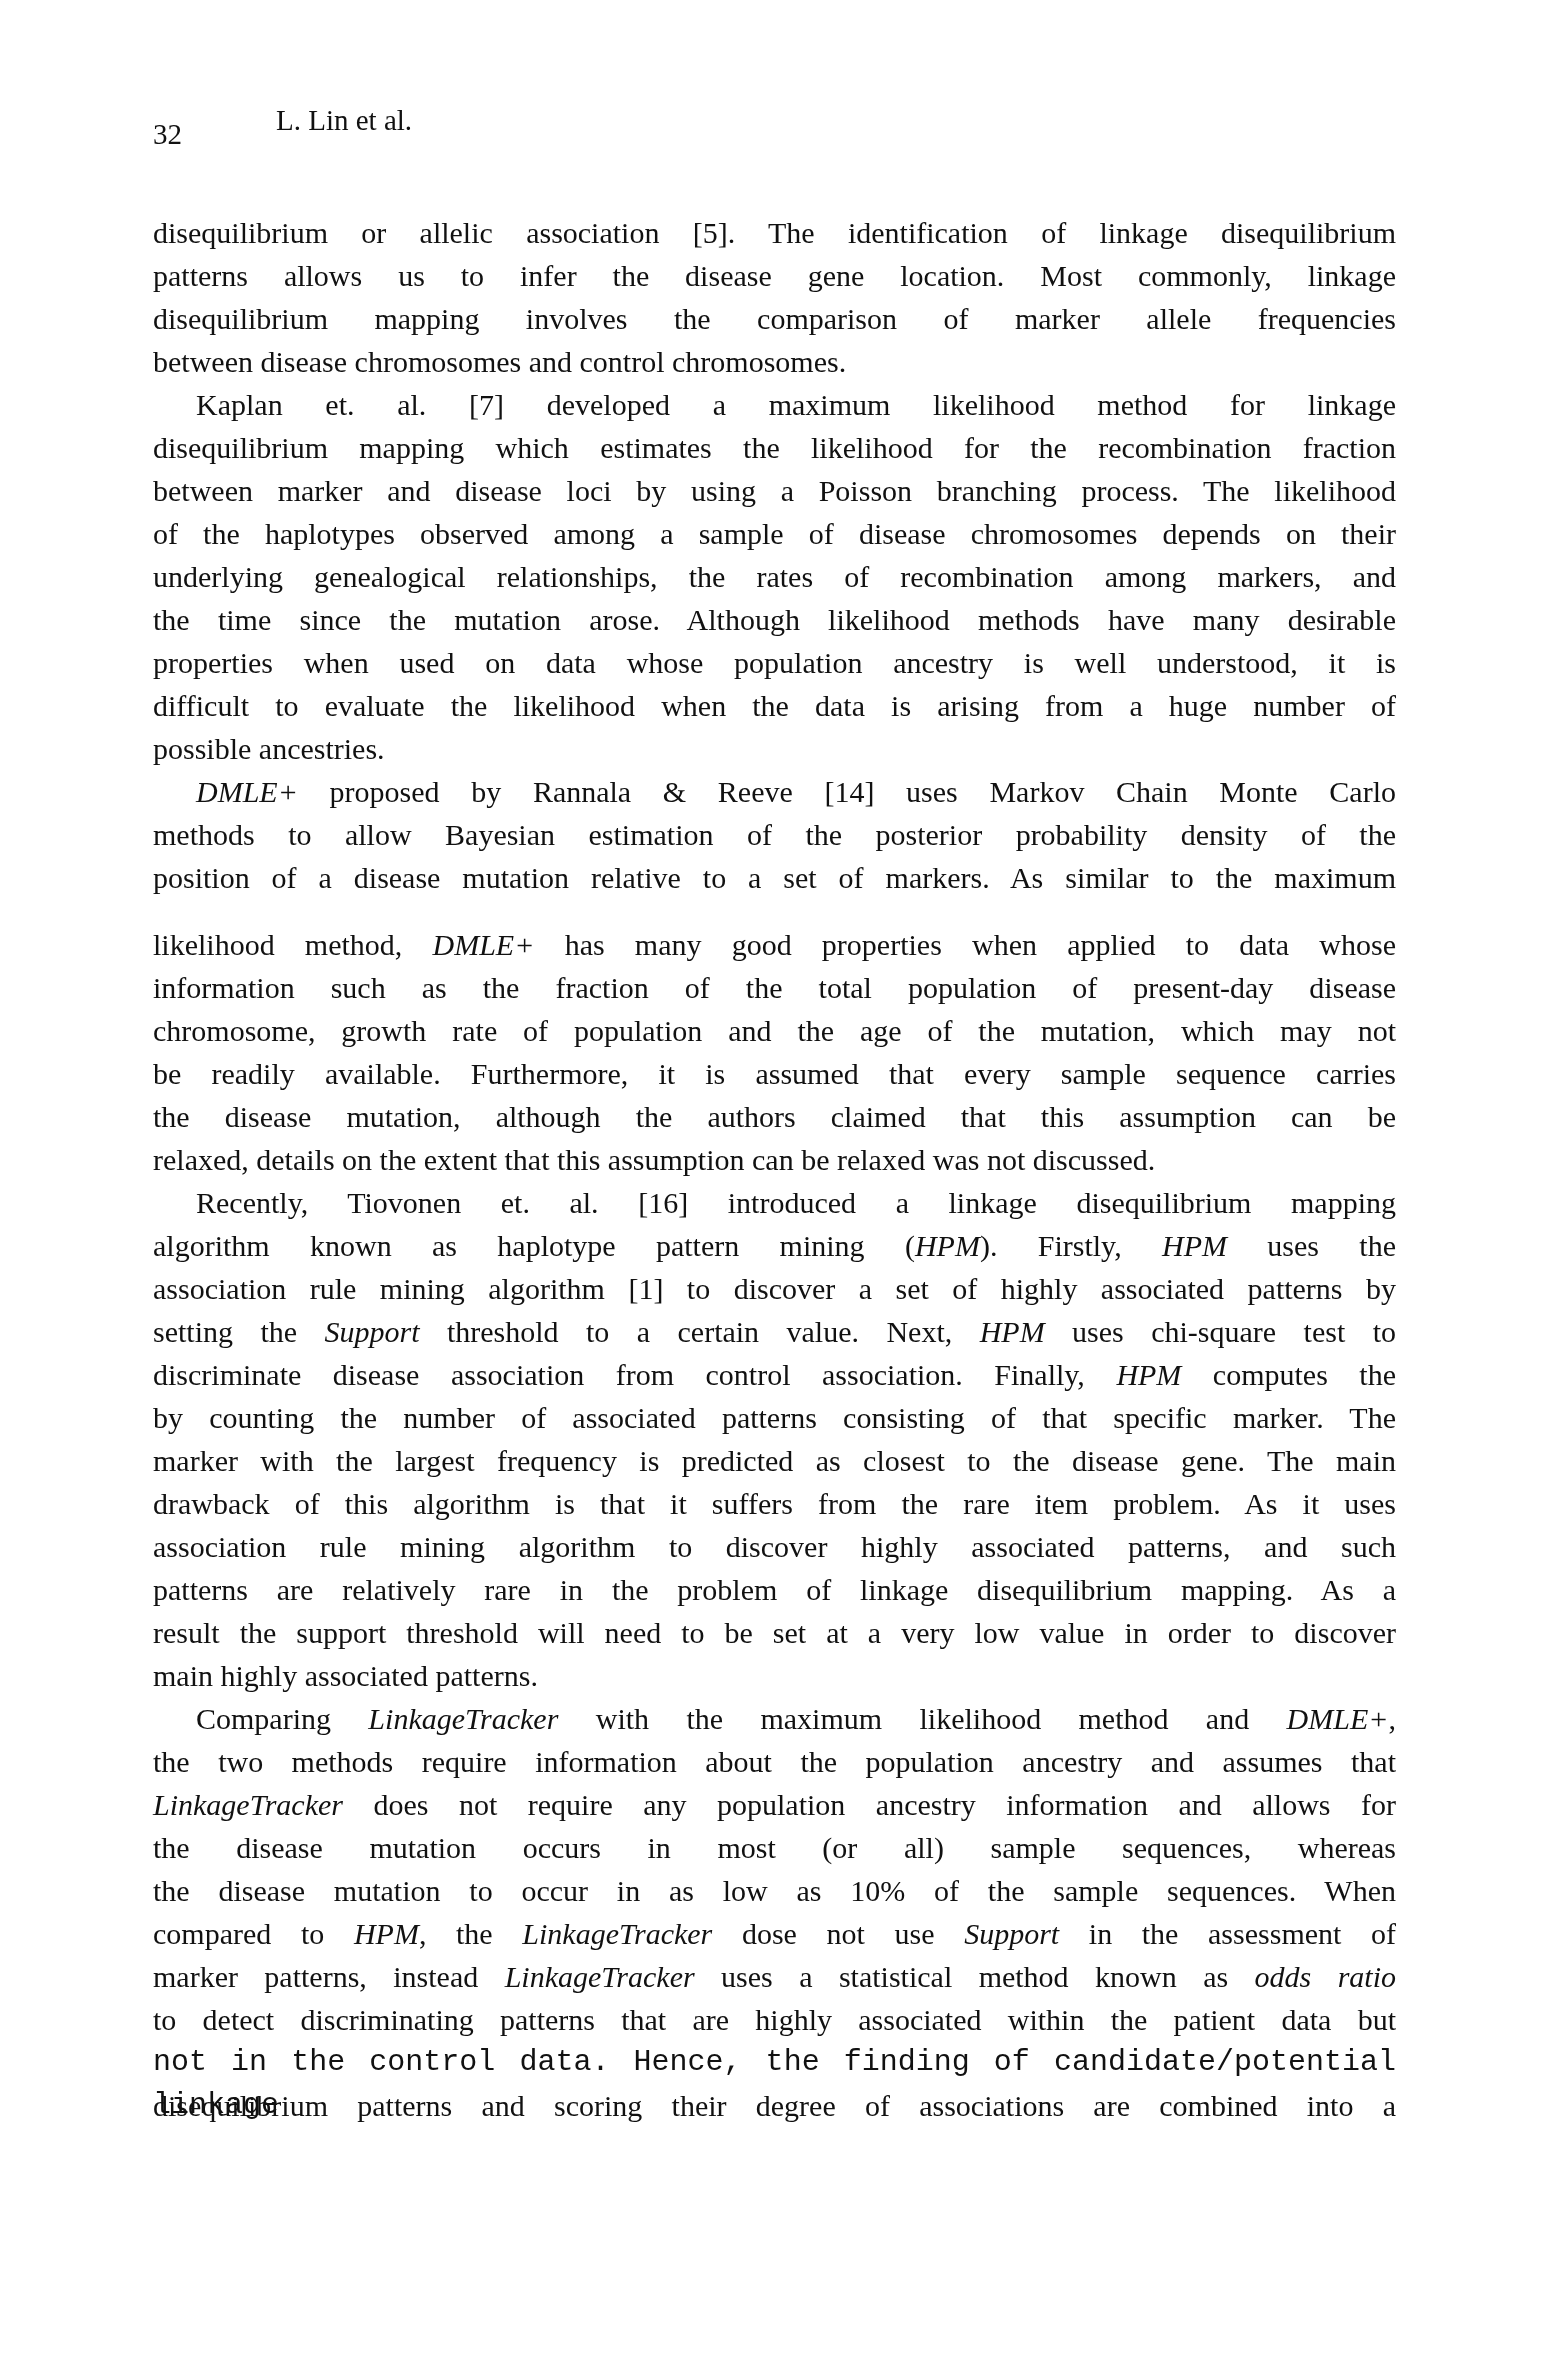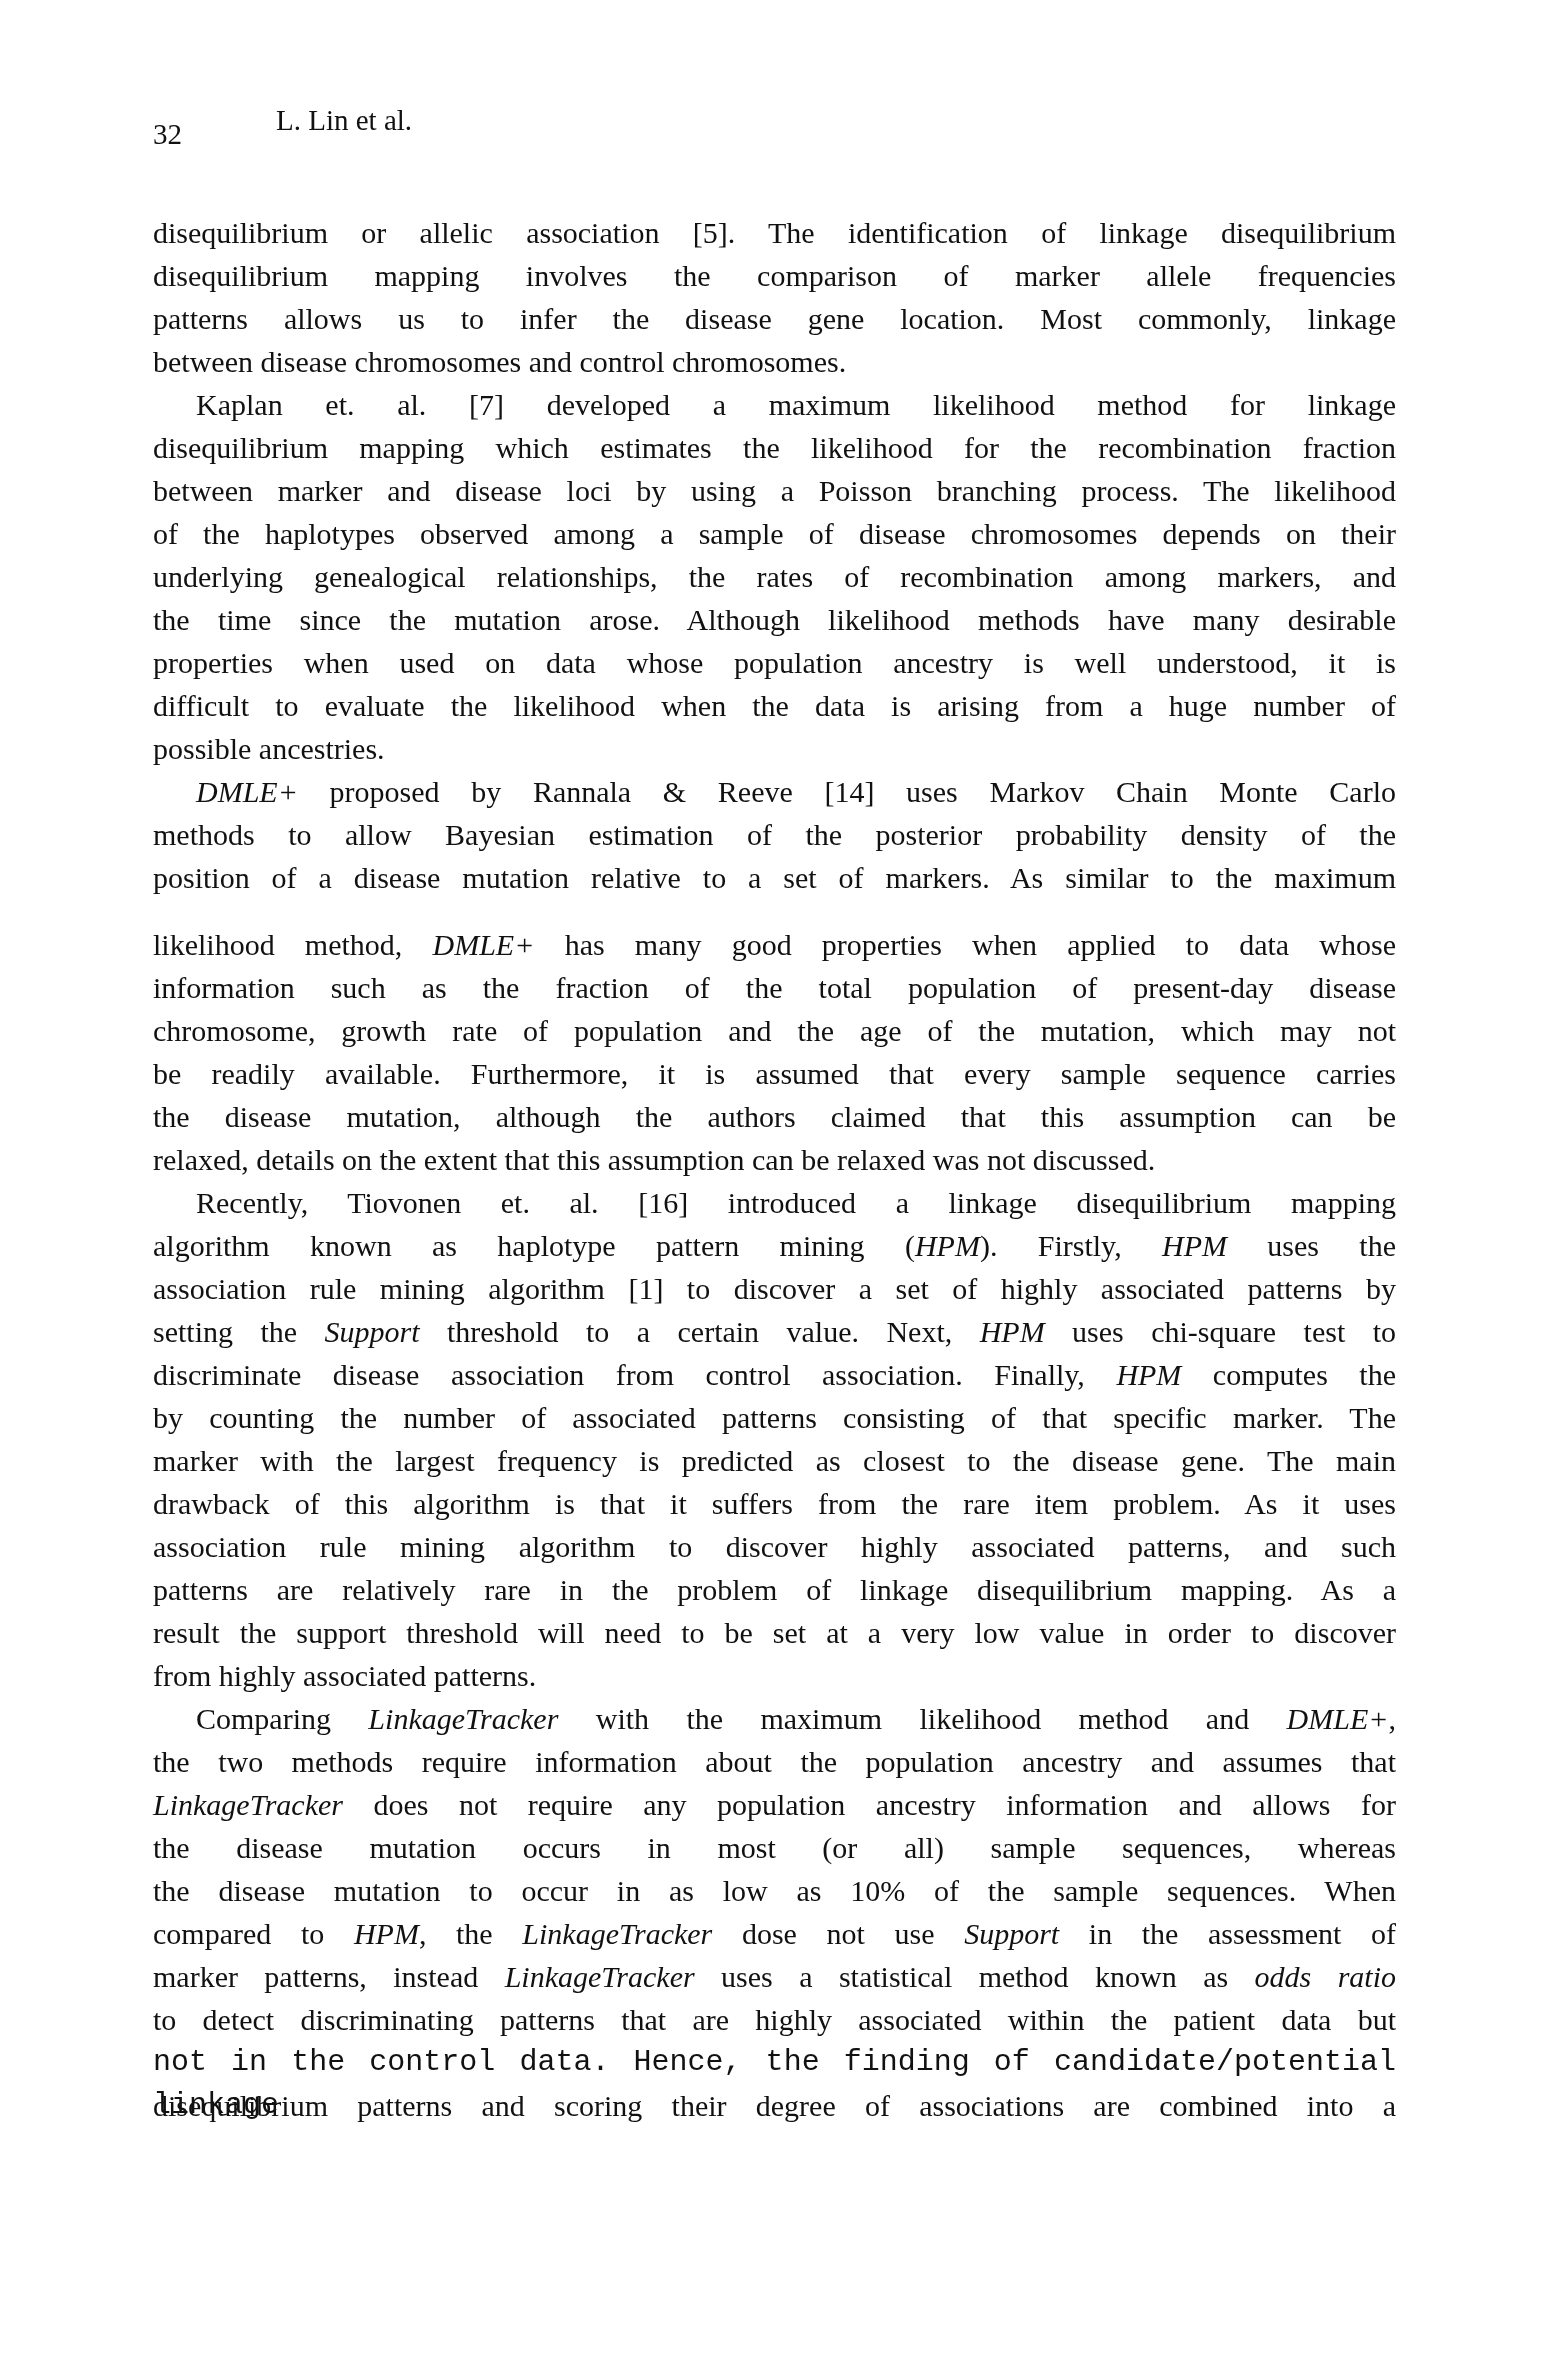--- a/index.html
+++ b/index.html
@@ -24,24 +24,24 @@
   <span class="page-num">32</span>
   <span class="running-head">L. Lin et al.</span>
 </div>
 
 <div class="body-text" id="body-text">
     <div class="paragraph">
       <div class="line">
         <span class="txt" style="text-align: justify; text-align-last: justify;"><span>disequilibrium or allelic association [5]. The identification of linkage disequilibrium</span></span>
       </div>
       <div class="line">
-        <span class="txt" style="text-align: justify; text-align-last: justify;"><span>disequilibrium mapping involves the comparison of marker allele frequencies</span></span>
+        <span class="txt" style="text-align: justify; text-align-last: justify;"><span>patterns allows us to infer the disease gene location. Most commonly, linkage</span></span>
       </div>
       <div class="line">
-        <span class="txt" style="text-align: justify; text-align-last: justify;"><span>patterns allows us to infer the disease gene location. Most commonly, linkage</span></span>
+        <span class="txt" style="text-align: justify; text-align-last: justify;"><span>disequilibrium mapping involves the comparison of marker allele frequencies</span></span>
       </div>
       <div class="line last">
         <span class="txt"><span>between disease chromosomes and control chromosomes.</span></span>
       </div>
     </div>
     <div class="paragraph">
       <div class="line indent">
         <span class="txt" style="text-align: justify; text-align-last: justify;"><span>Kaplan et. al. [7] developed a maximum likelihood method for linkage</span></span>
       </div>
       <div class="line">
@@ -126,21 +126,21 @@
       <div class="line">
         <span class="txt" style="text-align: justify; text-align-last: justify;"><span>association rule mining algorithm to discover highly associated patterns, and such</span></span>
       </div>
       <div class="line">
         <span class="txt" style="text-align: justify; text-align-last: justify;"><span>patterns are relatively rare in the problem of linkage disequilibrium mapping. As a</span></span>
       </div>
       <div class="line">
         <span class="txt" style="text-align: justify; text-align-last: justify;"><span>result the support threshold will need to be set at a very low value in order to discover</span></span>
       </div>
       <div class="line last">
-        <span class="txt"><span>from highly associated patterns.</span></span>
+        <span class="txt"><span>main highly associated patterns.</span></span>
       </div>
     </div>
     <div class="paragraph">
       <div class="line indent">
         <span class="txt" style="text-align: justify; text-align-last: justify;"><span>Comparing </span><span class="it">LinkageTracker</span><span> with the maximum likelihood method and </span><span class="it">DMLE+</span><span>,</span></span>
       </div>
       <div class="line">
         <span class="txt" style="text-align: justify; text-align-last: justify;"><span>the two methods require information about the population ancestry and assumes that</span></span>
       </div>
       <div class="line">

